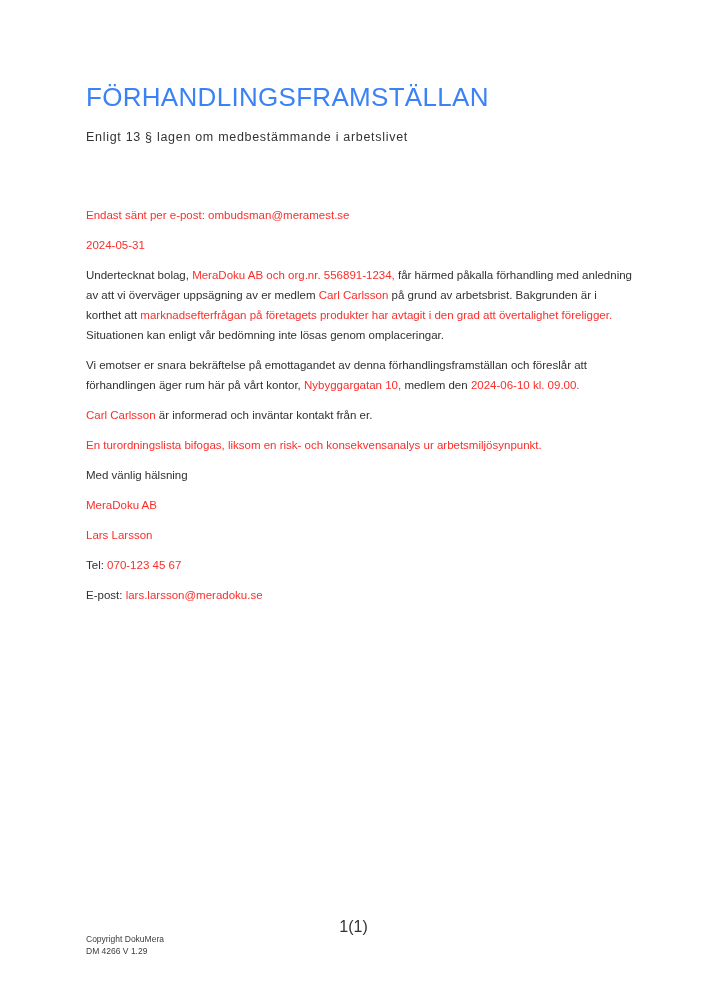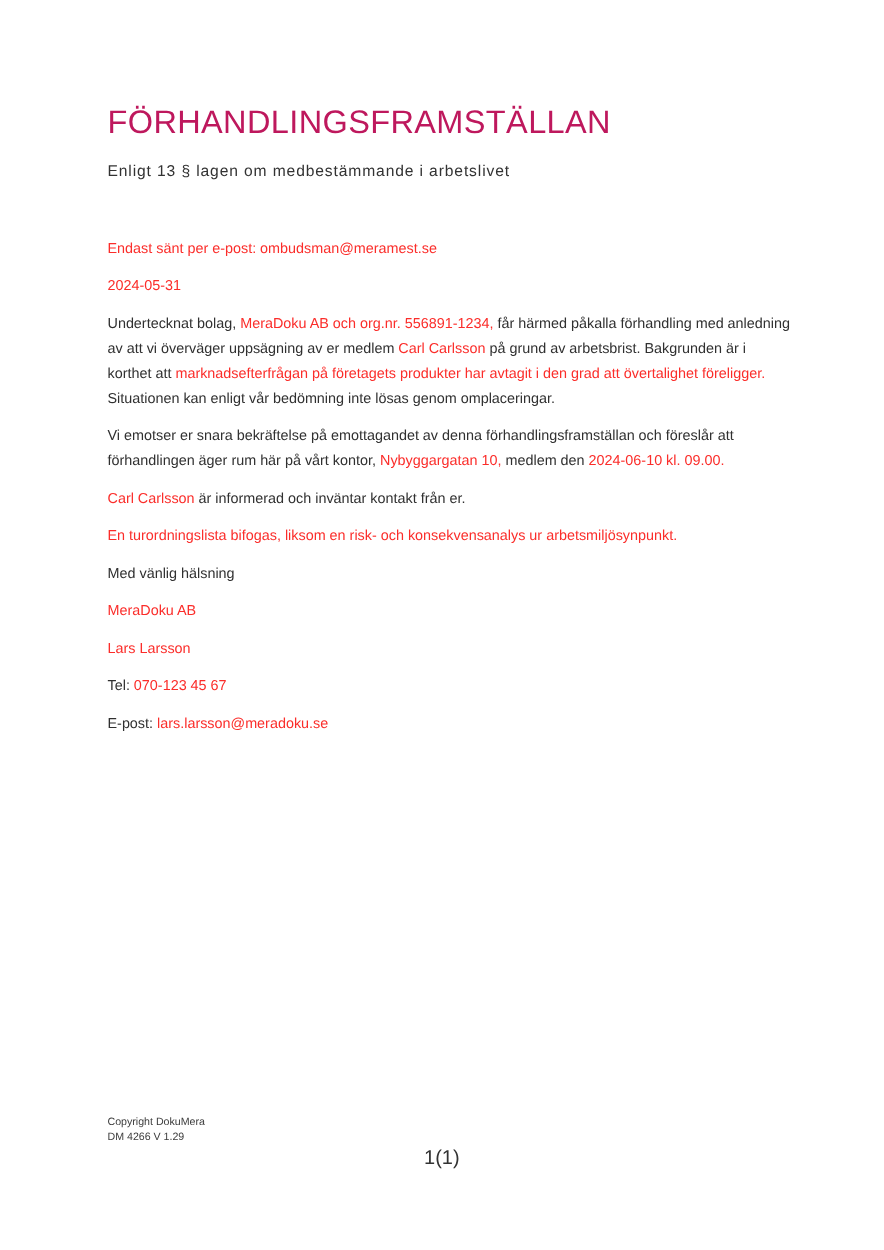--- a/index.html
+++ b/index.html
@@ -21,32 +21,32 @@
     left: 86px;
     top: 82px;
     width: 546px;
   }
   .doc-title {
     margin: 0;
     font-size: 26px;
     font-weight: 400;
     line-height: 30px;
     letter-spacing: 0.3px;
-    color: #be185d;
+    color: #3b82f6;
     white-space: nowrap;
   }
   .doc-subtitle {
     margin-top: 18px;
     font-size: 12.5px;
     font-weight: 500;
     letter-spacing: 0.7px;
     color: #333333;
   }
   .doc-body {
-    margin-top: 45px;
+    margin-top: 61px;
     font-size: 11.5px;
     line-height: 20px;
     color: #303030;
   }
   p.para {
     margin: 0 0 10px 0;
   }
   .red {
     color: var(--accent, #fb2d2a);
   }
@@ -55,21 +55,21 @@
     top: 918px;
     left: 0;
     width: 100%;
     text-align: center;
     font-size: 16px;
     color: #333333;
   }
   .footer-left {
     position: absolute;
     left: 86px;
-    top: 892px;
+    top: 934px;
     font-size: 8.5px;
     line-height: 11.5px;
     color: #3c3c3c;
   }
 </style>
 </head>
 <body>
 
 <div class="page">
 

